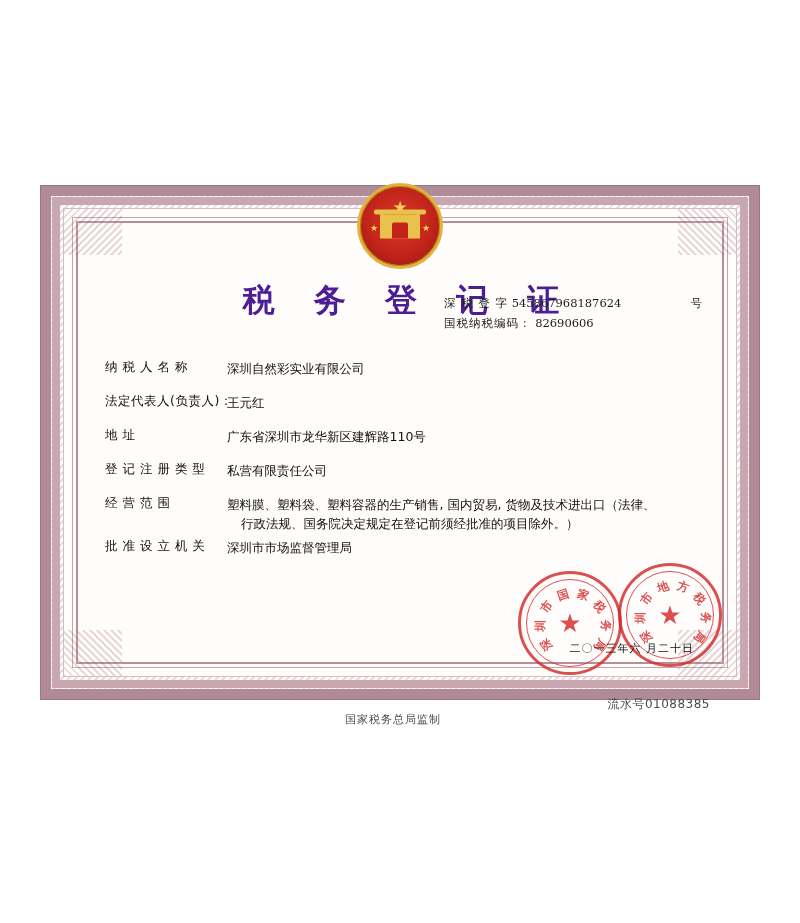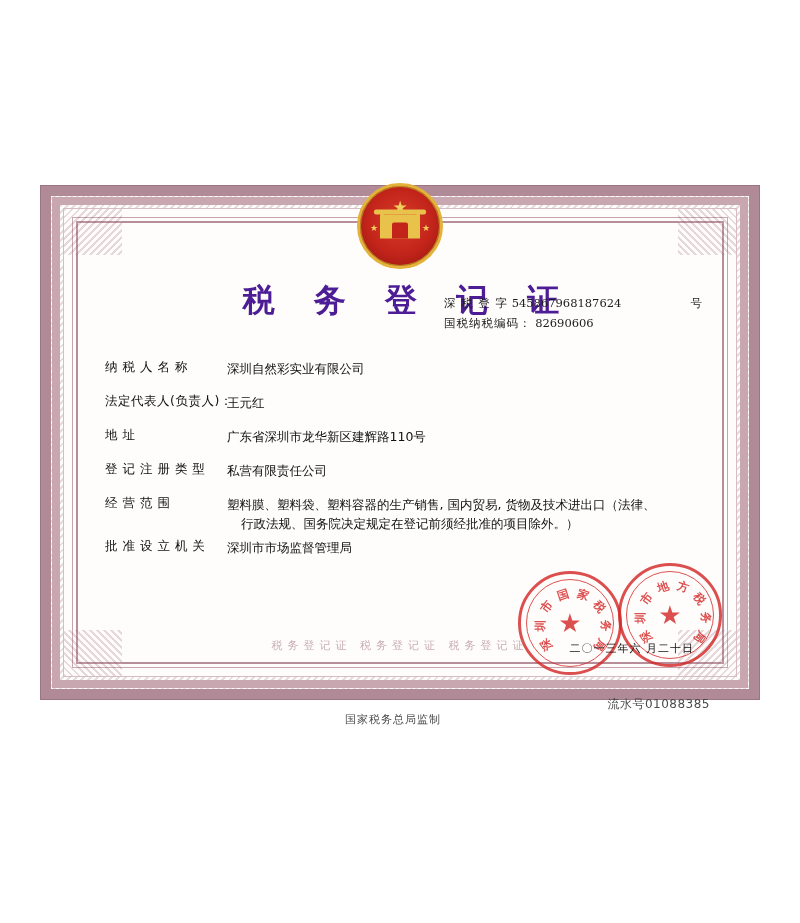--- a/index.html
+++ b/index.html
@@ -400,19 +400,18 @@
             <span style="transform: rotate(89.2857deg) translate(-50%, -40px);">务</span>
             <span style="transform: rotate(125deg) translate(-50%, -40px);">局</span>
           </div>
         <div class="star-c">★</div>
       </div>
 
       <div class="sign-date">二〇一三年六 月二十日</div>
 
     </div>
 
-    <div class="bottom-band">税务登记证 税务登记证 税务登记证</div>
   </div>
 
   <div class="footer-left">国家税务总局监制</div>
   <div class="footer-right">流水号01088385</div>
 
 </div>
 
 </body></html>

